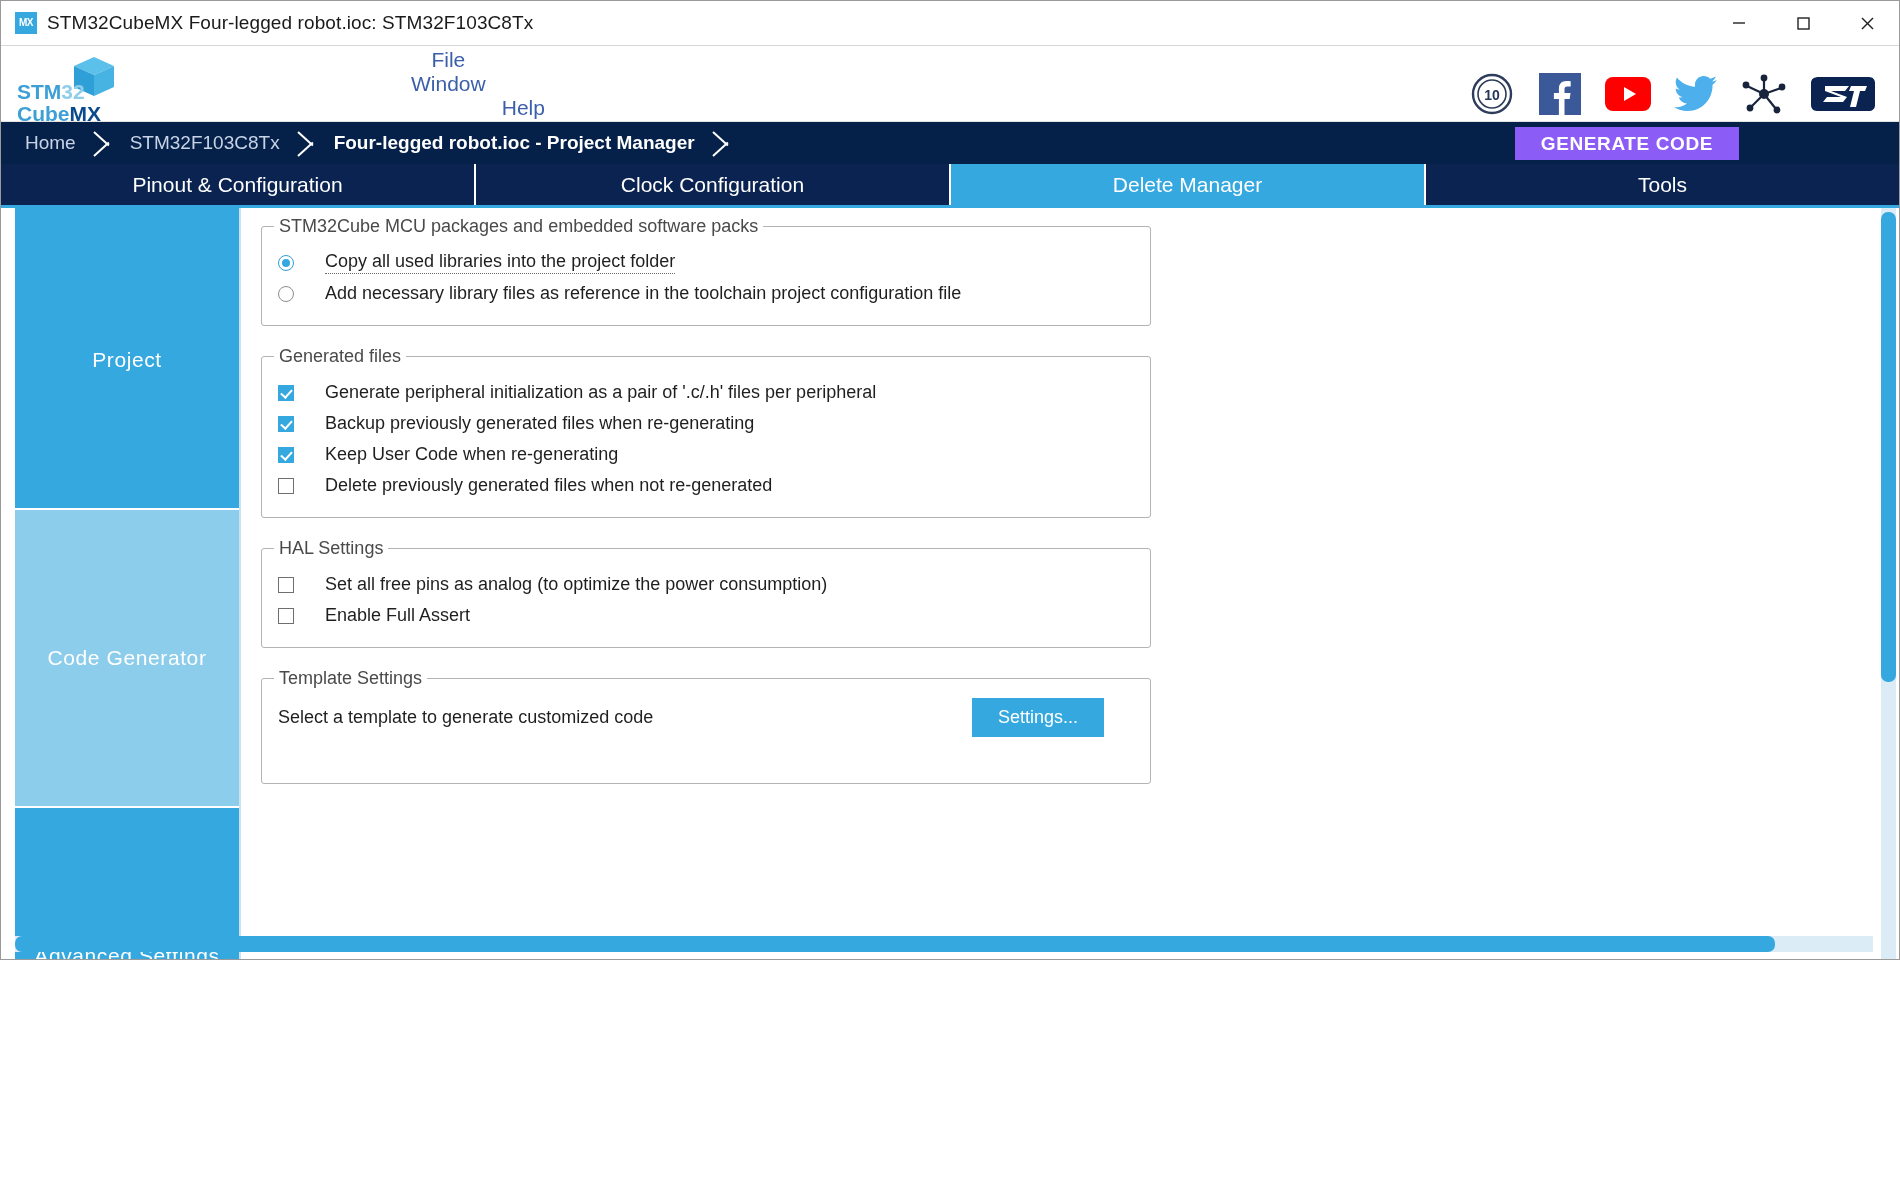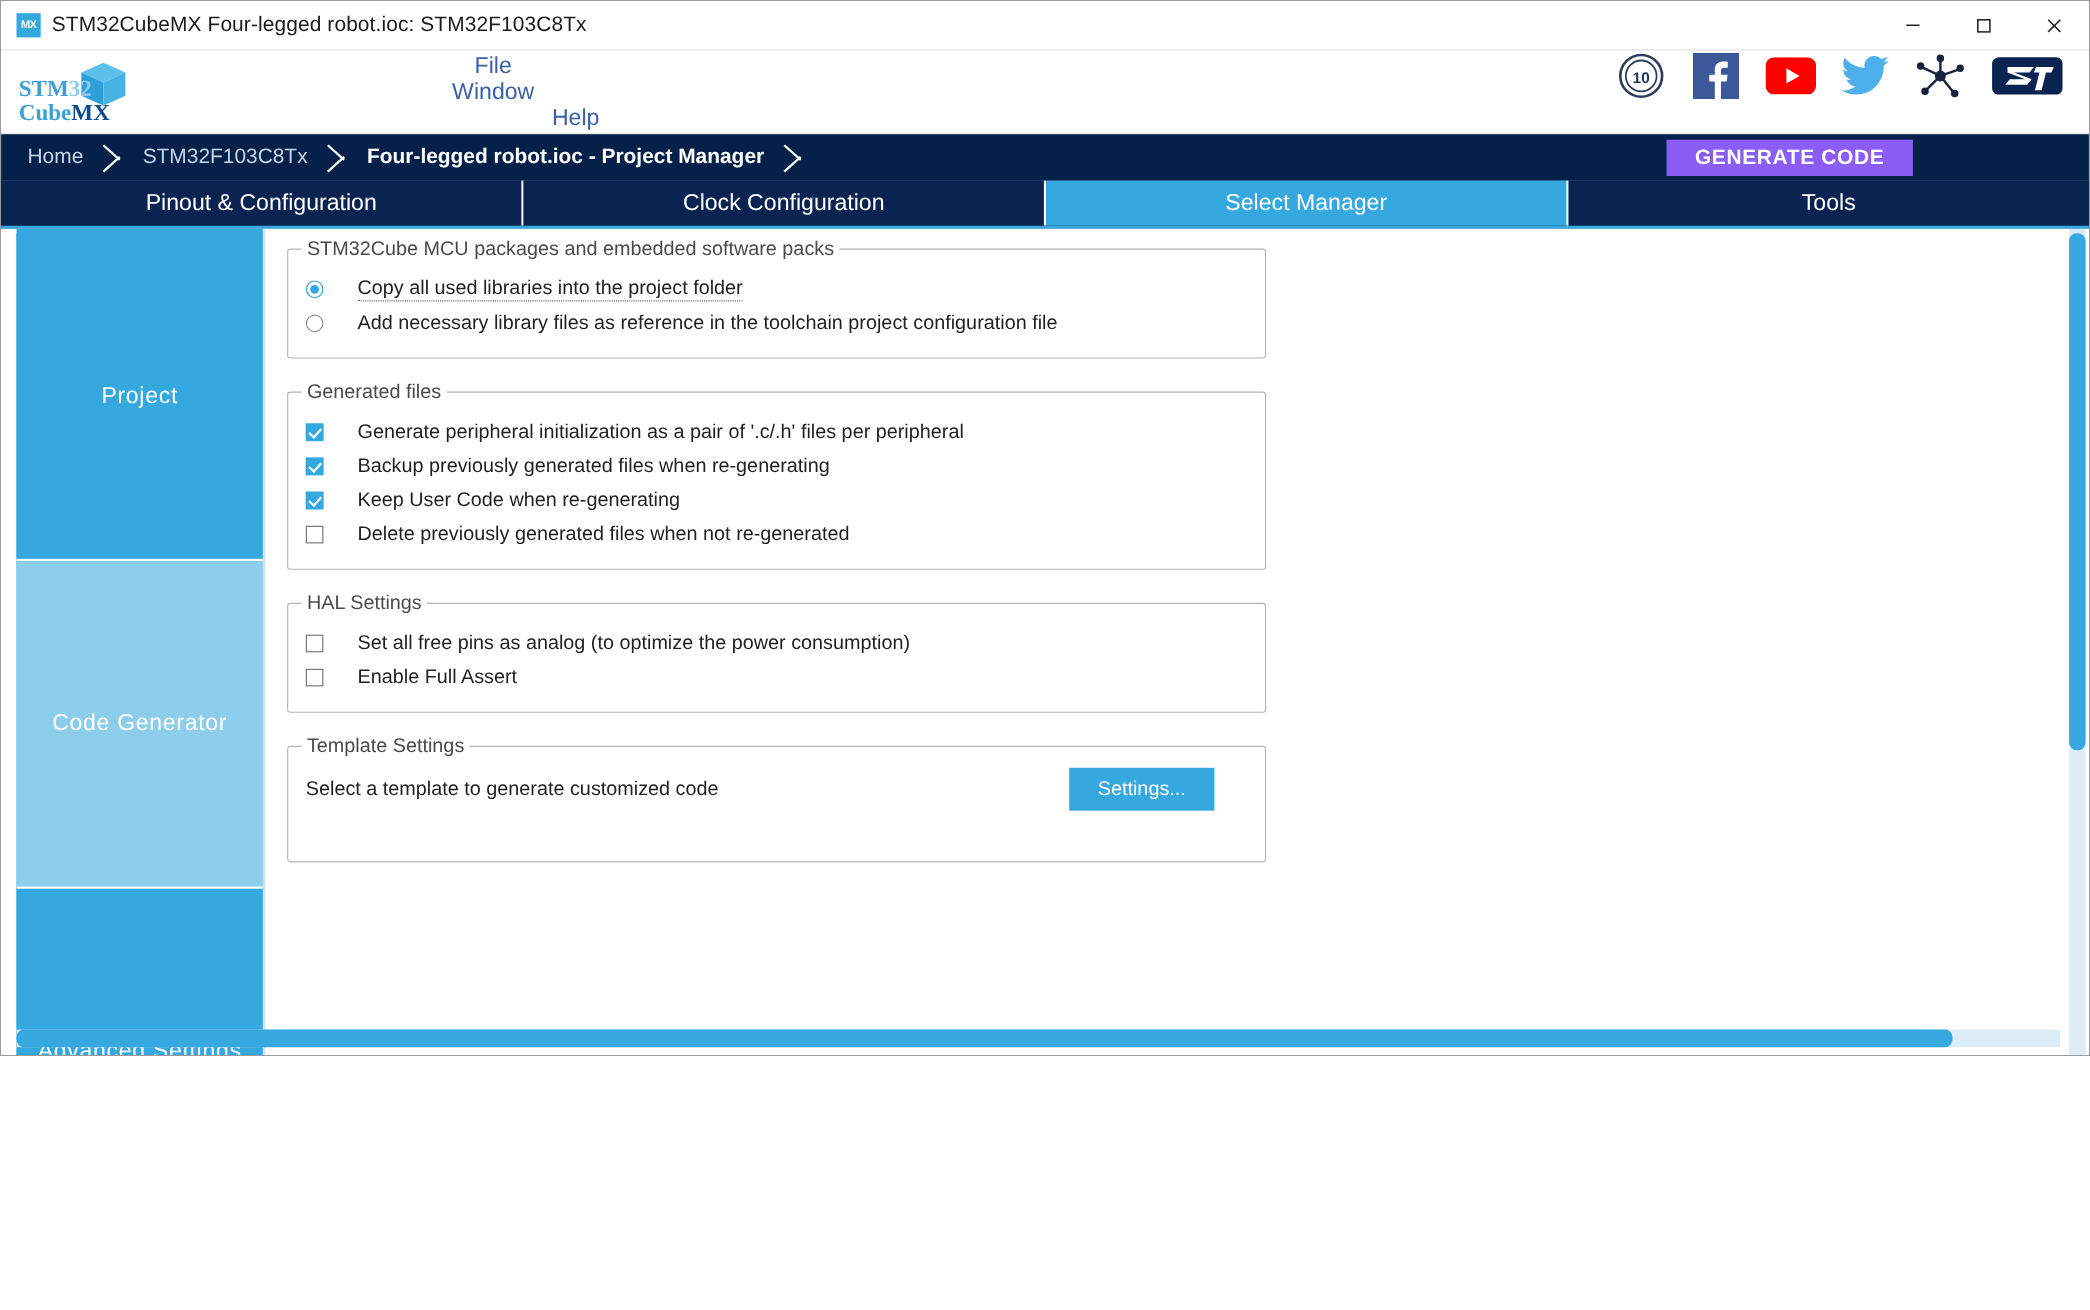--- a/index.html
+++ b/index.html
@@ -54,42 +54,42 @@
     border-bottom: 1px solid #e3e3e3;
   }
   #logo {
     width: 118px; height: 62px; margin-left: 12px;
     position: relative; flex: 0 0 118px;
   }
   #logo .cube {
     position: absolute; left: 58px; top: 2px; width: 46px; height: 46px;
   }
   #logo .logo-text {
-    position: absolute; left: 4px; top: 16px;
+    position: absolute; left: 4px; top: 28px;
     font-size: 21px; font-weight: bold; line-height: 22px;
-    font-family: Liberation Serif, serif;
+    font-family: Liberation Sans, sans-serif;
   }
   #logo .t-stm { color: #3c9fd6; }
   #logo .t-32  { color: #8fcdeb; }
   #logo .t-cube{ color: #3c9fd6; }
   #logo .t-mx  { color: #0b4a8f; }
 
   #menu-items {
     display: flex; align-items: center;
     margin-left: 280px;
     flex-direction: column;
   }
   #menu-items .menu-item {
     font-size: 21px; color: #3b5fa8;
     margin-right: 150px; cursor: default;
   }
   #menu-items .menu-item:last-child { margin-right: 0; }
 
   #social {
-    position: absolute; right: 22px; top: 0;
+    position: absolute; right: 22px; top: 25px;
     display: flex; align-items: center; gap: 22px; text-align: right;
   }
   #social .s-icon { width: 46px; height: 46px; display:flex; align-items:center; justify-content:center; }
 
   
   #breadcrumb-bar {
     height: 42px; flex: 0 0 42px;
     background: #05214a;
     display: flex; align-items: stretch;
     position: relative;
@@ -371,21 +371,21 @@
     <div class="crumb">STM32F103C8Tx</div>
     <div class="crumb-sep"></div>
     <div class="crumb active">Four-legged robot.ioc - Project Manager</div>
     <div class="crumb-sep"></div>
     <div id="generate-code-btn">GENERATE CODE</div>
   </div>
 
   <div id="tabs">
     <div class="tab">Pinout &amp; Configuration</div>
     <div class="tab">Clock Configuration</div>
-    <div class="tab active">Select Manager</div>
+    <div class="tab active">Delete Manager</div>
     <div class="tab">Tools</div>
   </div>
 
   <div id="body-area">
 
     <div id="sidebar">
       <div class="side-item">Project</div>
       <div class="side-item active">Code Generator</div>
       <div class="side-item">Advanced Settings</div>
       <div class="side-filler"></div>

